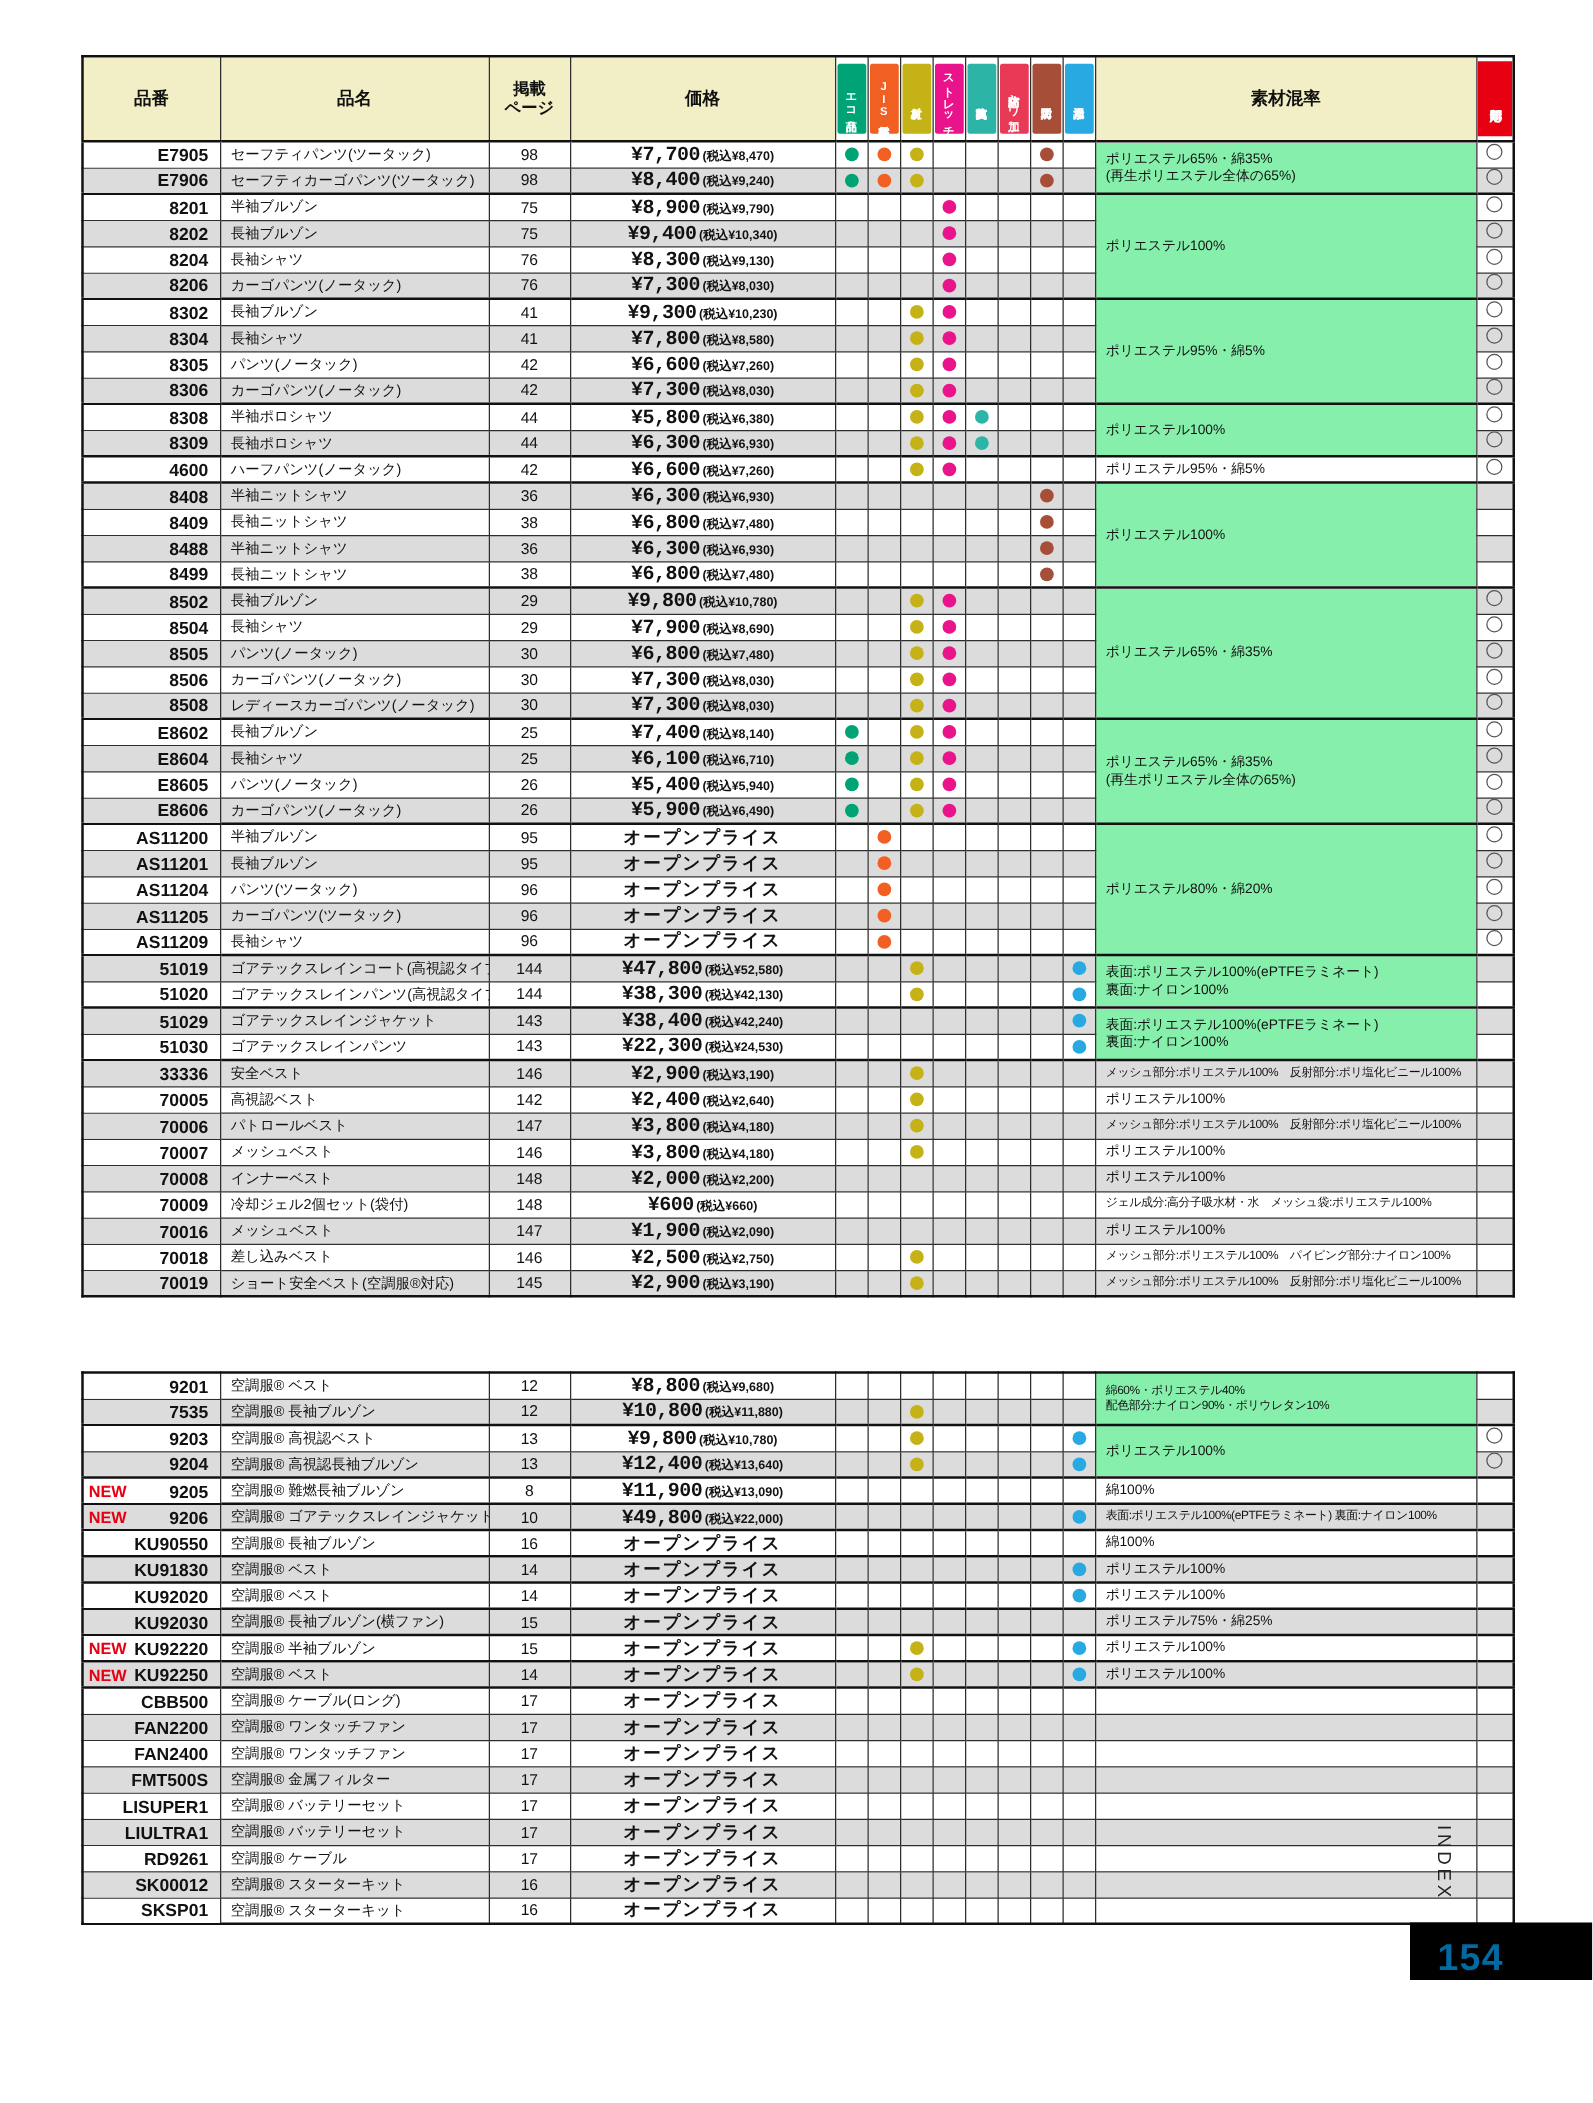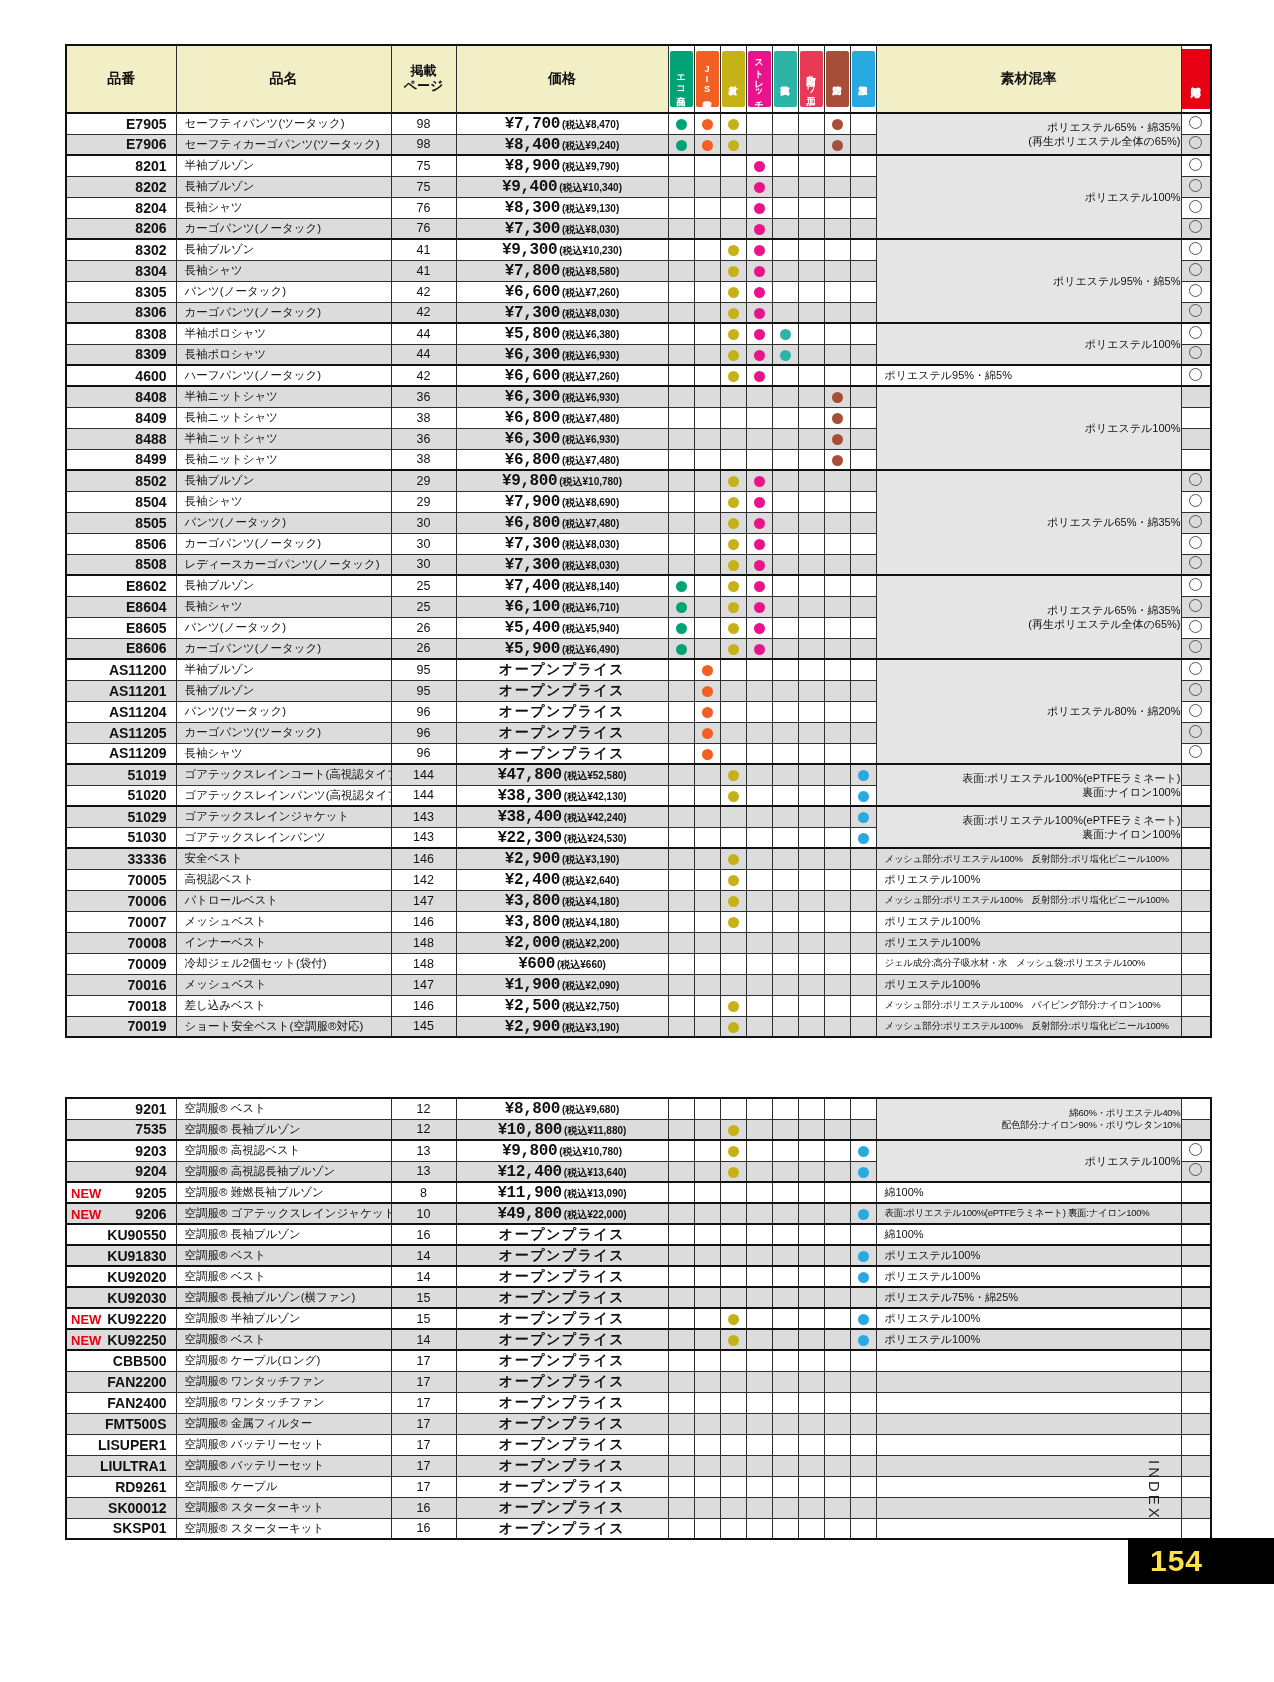--- a/index.html
+++ b/index.html
@@ -24,41 +24,41 @@
   .attrFill .vtext { color:#fff; font-size:9px; font-weight:bold; line-height:10px; letter-spacing:0px; }
   .cat thead th.annualTh { padding:0; background:#fff; }
   .annualFill { width:100%; height:60px; display:flex; align-items:center; justify-content:center; }
   .annualFill .vtext { color:#fff; font-size:10px; font-weight:bold; line-height:11px; }
 
   
   tr.rw { height:21px; }
   tr.odd td { background:#dcdcdd; }
   tr.even td { background:#ffffff; }
   tr.thick td { border-top:2px solid #111; }
-  .cat td.mwhite { background:#e5e5e5;text-align:right; }
+  .cat td.mwhite { background:#86efac; }
 
   td.codeTd { font-weight:bold; font-size:14px; text-align:right; padding-right:9px; position:relative; white-space:nowrap; }
   .newTag { position:absolute; left:4px; top:50%; transform:translateY(-50%); font-weight:bold; font-size:13px; }
   td.nameTd { font-size:11.5px; text-align:left; padding-left:8px; white-space:nowrap; }
   td.pageTd { font-size:12.5px; text-align:center; }
   td.priceTd { text-align:center; white-space:nowrap; }
   .pMain { font-weight:bold; font-size:16px; letter-spacing:-0.4px;font-family:Liberation Mono, monospace; }
   .pTax  { font-weight:bold; font-size:10px; margin-left:2px; }
   .pOpen { font-weight:bold; font-size:14px; letter-spacing:1.5px; }
   td.attrTd { text-align:center; vertical-align:middle; }
   .dot { display:inline-block; width:11px; height:11px; border-radius:50%; vertical-align:middle; }
   td.matTd { font-size:11px; text-align:left; padding-left:8px; line-height:1.3; vertical-align:middle; white-space:nowrap; }
   td.matTd.small { font-size:9.5px; letter-spacing:-0.3px; }
   td.annualTd { text-align:center; vertical-align:middle; }
   .ring { display:inline-block; width:13px; height:13px; border:1.5px solid #555; border-radius:50%; box-sizing:border-box; background:transparent; }
 
   .sec { position:absolute; left:62px; top:1040px; margin:0; font-size:31px; font-weight:bold; letter-spacing:0.5px; color:#1c5fae; }
 
   .indexV { position:absolute; left:1146px; top:1460px; writing-mode:vertical-rl; text-orientation:mixed; font-size:15px; letter-spacing:3px; color:#222; }
-  .pagebox { position:absolute; left:1128px; top:1538px; width:146px; height:46px; background:#000; color:#fde047; display:flex; align-items:center; }
+  .pagebox { position:absolute; left:1128px; top:1538px; width:146px; height:46px; background:#000; color:#0369a1; display:flex; align-items:flex-end; }
   .pagebox span { font-size:30px; font-weight:bold; padding-left:22px; letter-spacing:1px; }
 </style>
 </head>
 <body>
 
 <div class="page">
   <div id="table1-mount" class="tmount">
       <table class="cat">
         <colgroup>
           <col style="width: 110px;">

